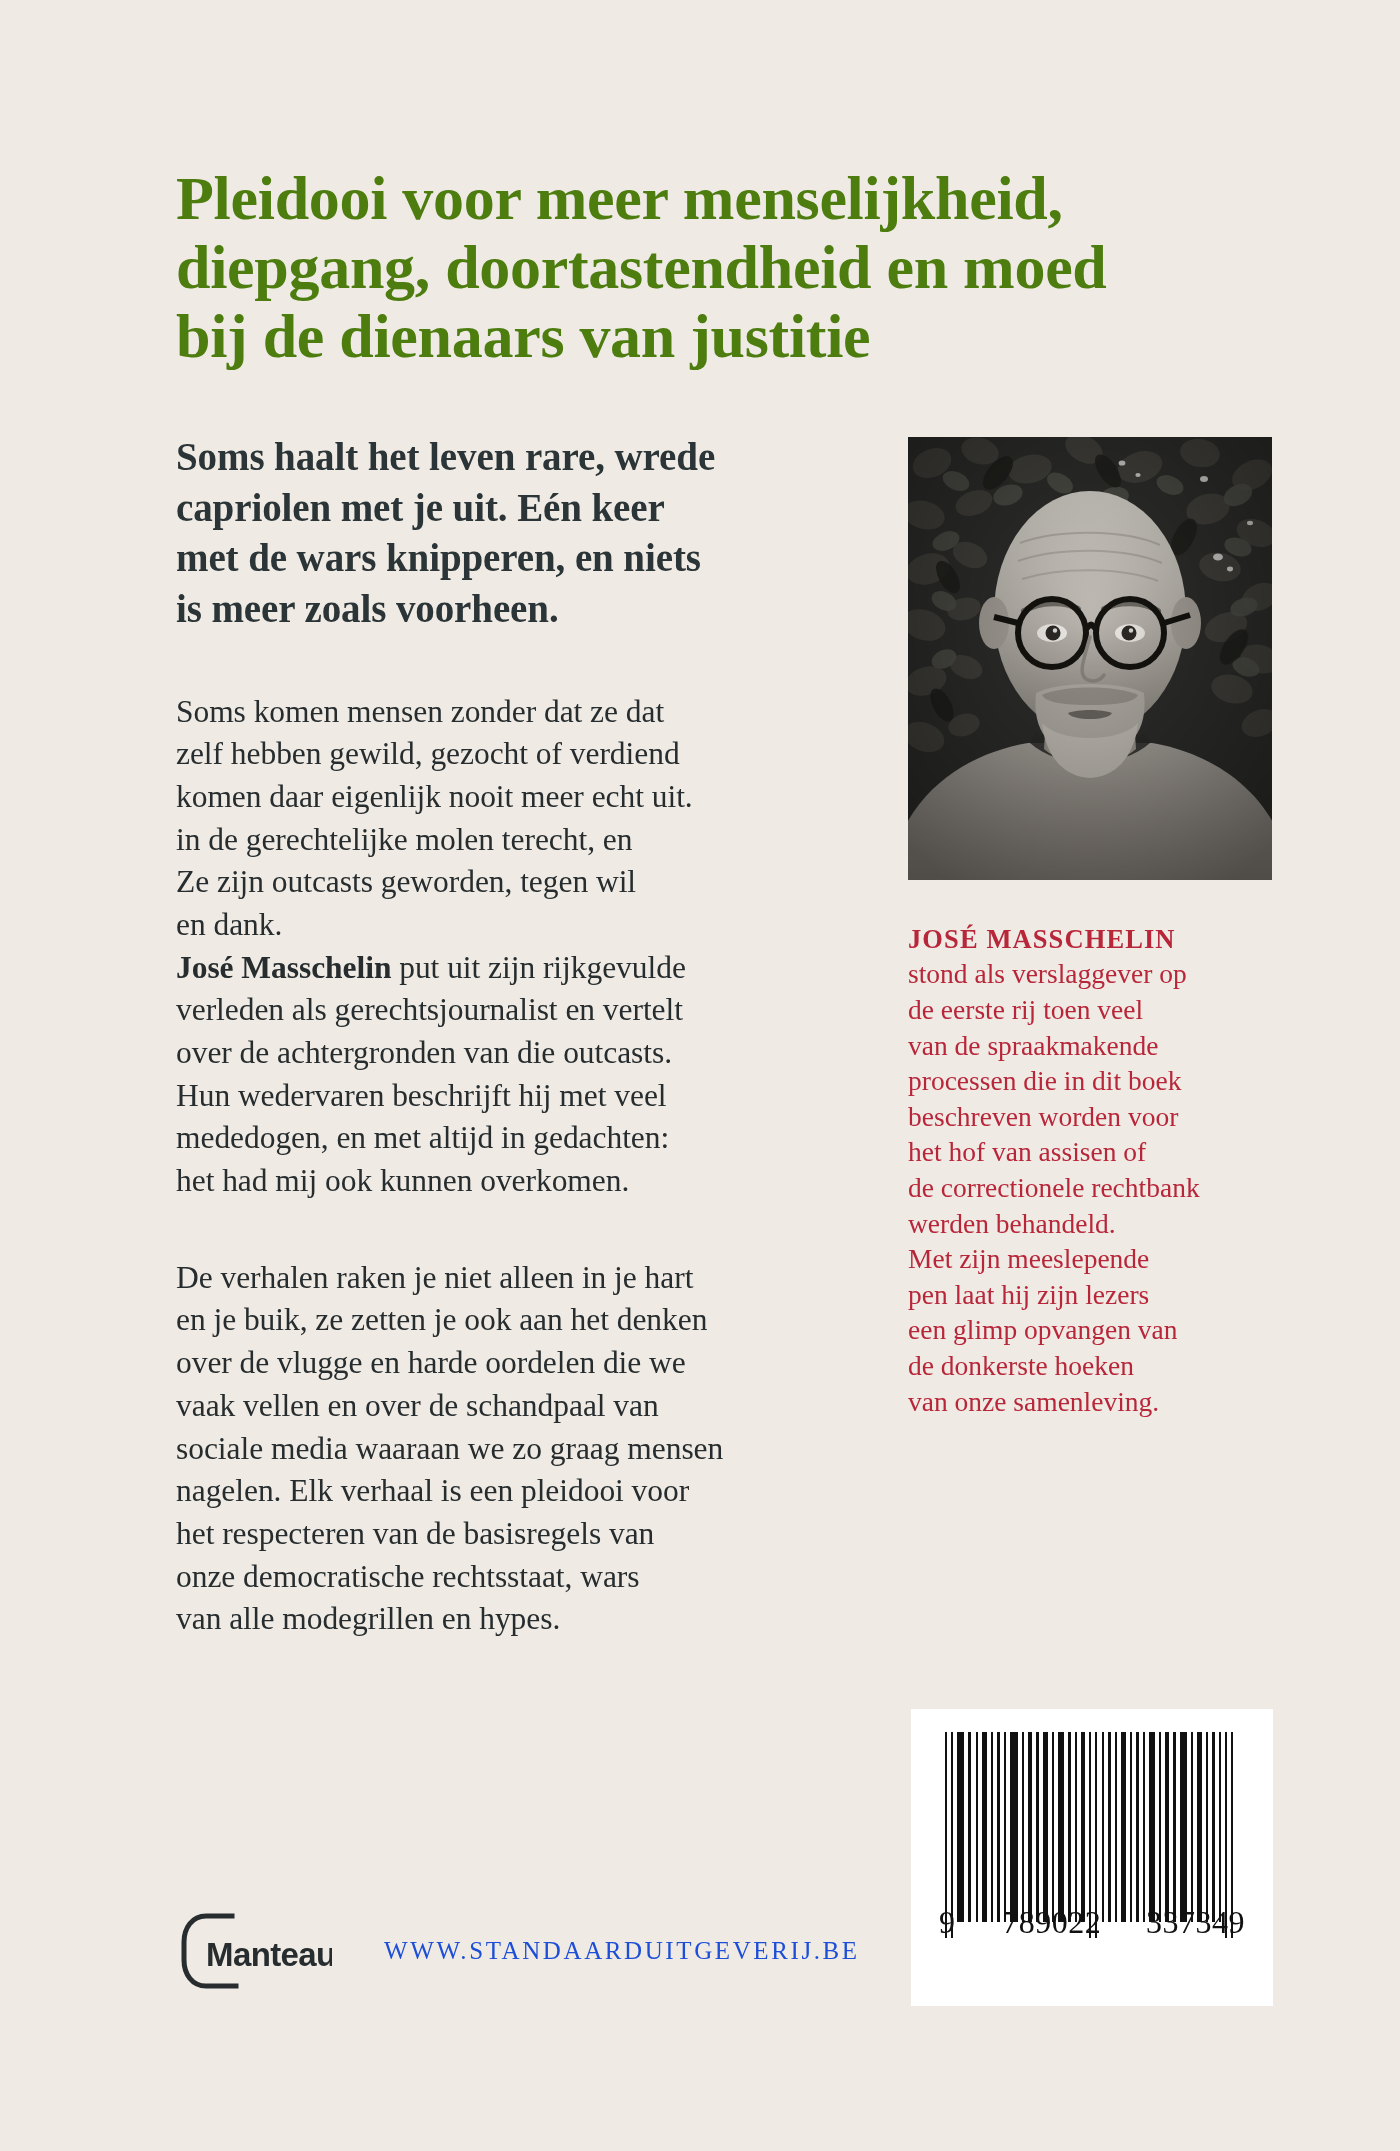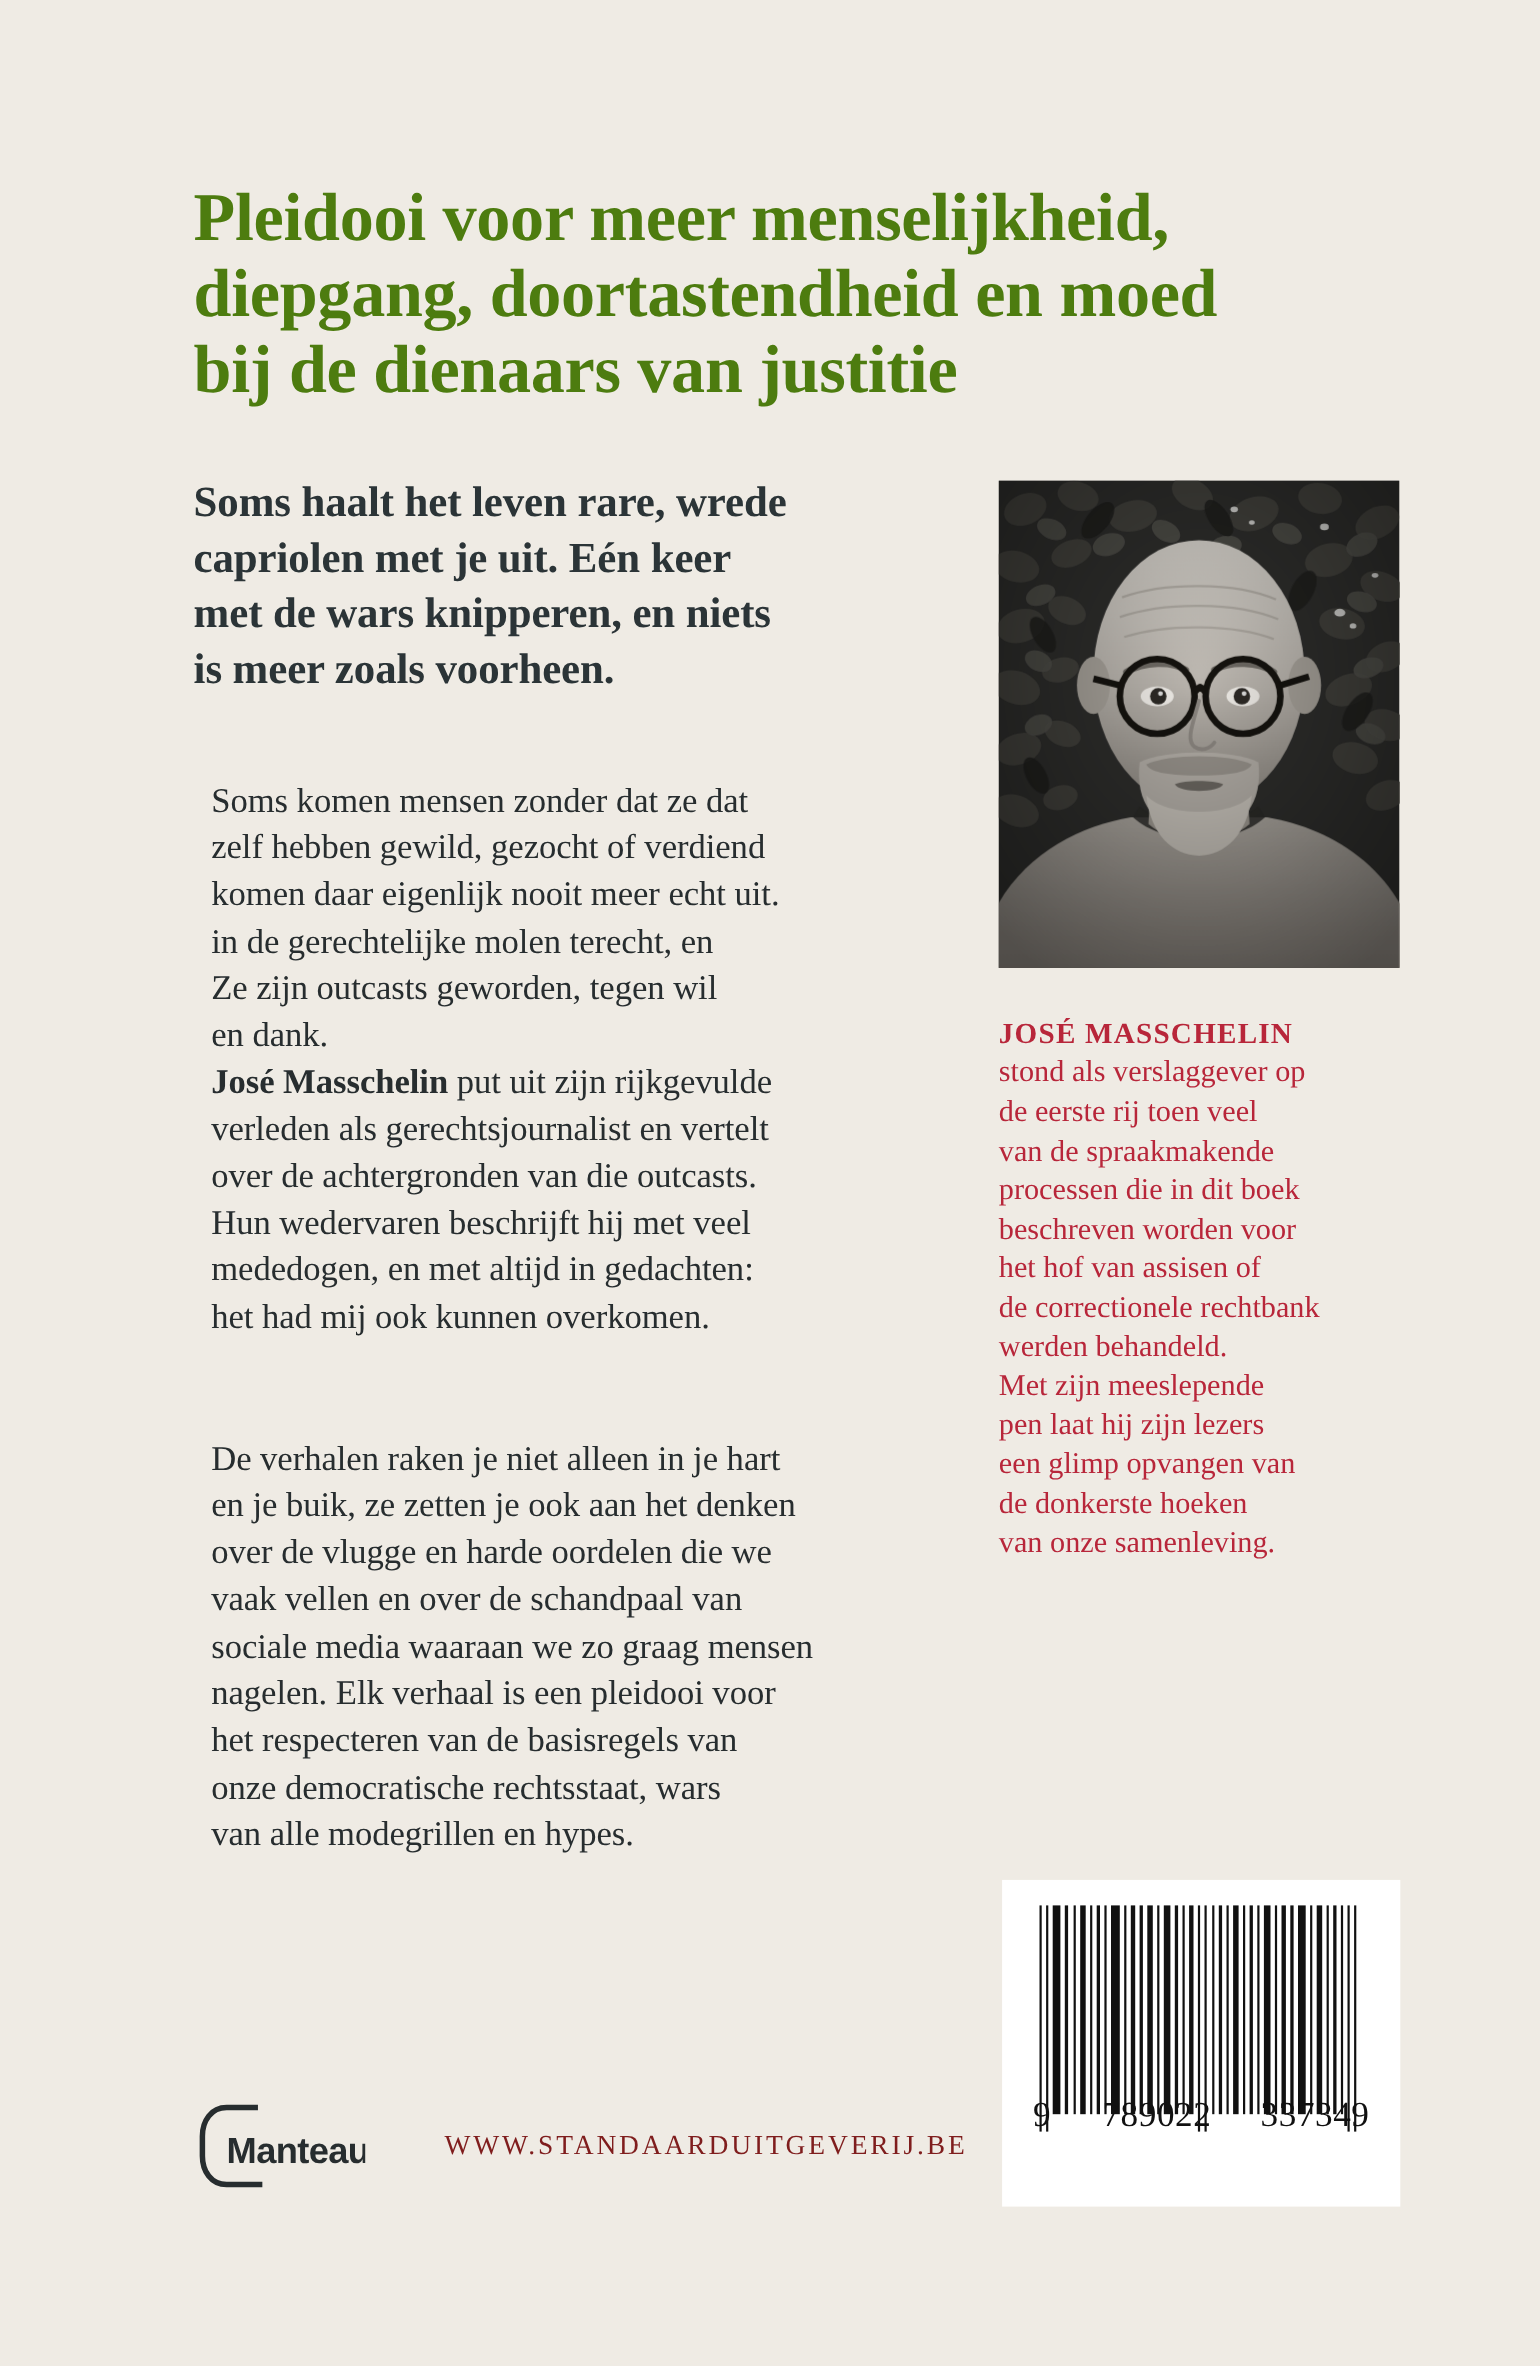--- a/index.html
+++ b/index.html
@@ -50,21 +50,21 @@
     margin: 0 0 0 0;
     letter-spacing: -0.1px;
   }
   .lede .l { display: block; white-space: nowrap; }
 
   .body-par {
     color: #272d2f;
     font-size: 31.5px;
     line-height: 1.355;
     font-weight: 400;
-    margin: 16px;
+    margin: 0;
     letter-spacing: -0.05px;
   }
   .body-par .l { display: block; white-space: nowrap; }
   .body-par .l b { font-weight: 700; }
   .par-gap-1 { height: 56px; }
   .par-gap-2 { height: 54px; }
 
   
   .photo {
     position: absolute;
@@ -139,22 +139,22 @@
     display: flex;
     align-items: center;
   }
   .logo {
     position: relative;
     width: 152px;
     height: 78px;
   }
   .logo svg { display: block; }
   .site-url {
-    margin-left: 72px;
-    color: #7f1d1d;
+    margin-left: 52px;
+    color: #1d4ed8;
     font-size: 25px;
     letter-spacing: 2.6px;
     font-variant: small-caps;
     white-space: nowrap;
     font-family: "Liberation Serif", "DejaVu Serif", serif;
   }
 </style>
 </head>
 <body>
 

